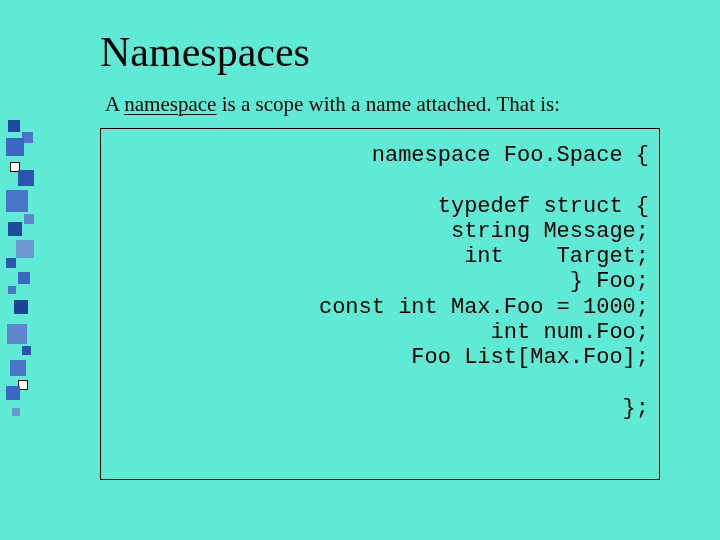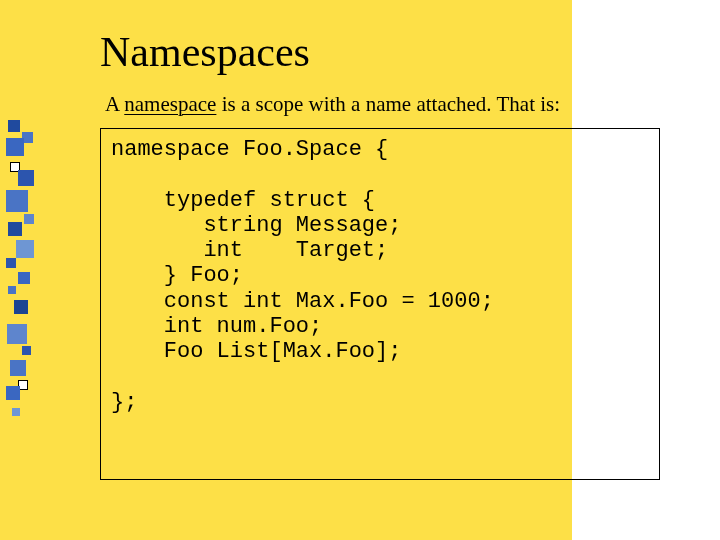--- a/index.html
+++ b/index.html
@@ -6,23 +6,24 @@
     margin: 0;
     padding: 0;
     width: 720px;
     height: 540px;
     background: #ffffff;
     font-family: "Times New Roman", Times, serif;
     overflow: hidden;
   }
   .slide {
     position: relative;
-    width: 572px;
+    width: 720px;
     height: 540px;
-    background: #fde047;
+    background: #5eead4;
+    text-align: right;
   }
   .deco {
     position: absolute;
     left: 0;
     top: 0;
     width: 46px;
     height: 540px;
   }
   .deco .sq {
     position: absolute;
@@ -51,21 +52,21 @@
     text-underline-offset: 3px;
   }
   .codebox {
     position: absolute;
     left: 100px;
     top: 128px;
     width: 560px;
     height: 352px;
     border: 1px solid #000000;
     box-sizing: border-box;
-    padding: 8px 10px 10px 10px;
+    padding: 14px 10px 10px 10px;
   }
   pre.code {
     margin: 0;
     font-family: "Courier New", Courier, monospace;
     font-size: 22px;
     line-height: 1.15;
     color: #000000;
     white-space: pre;
   }
 </style>

